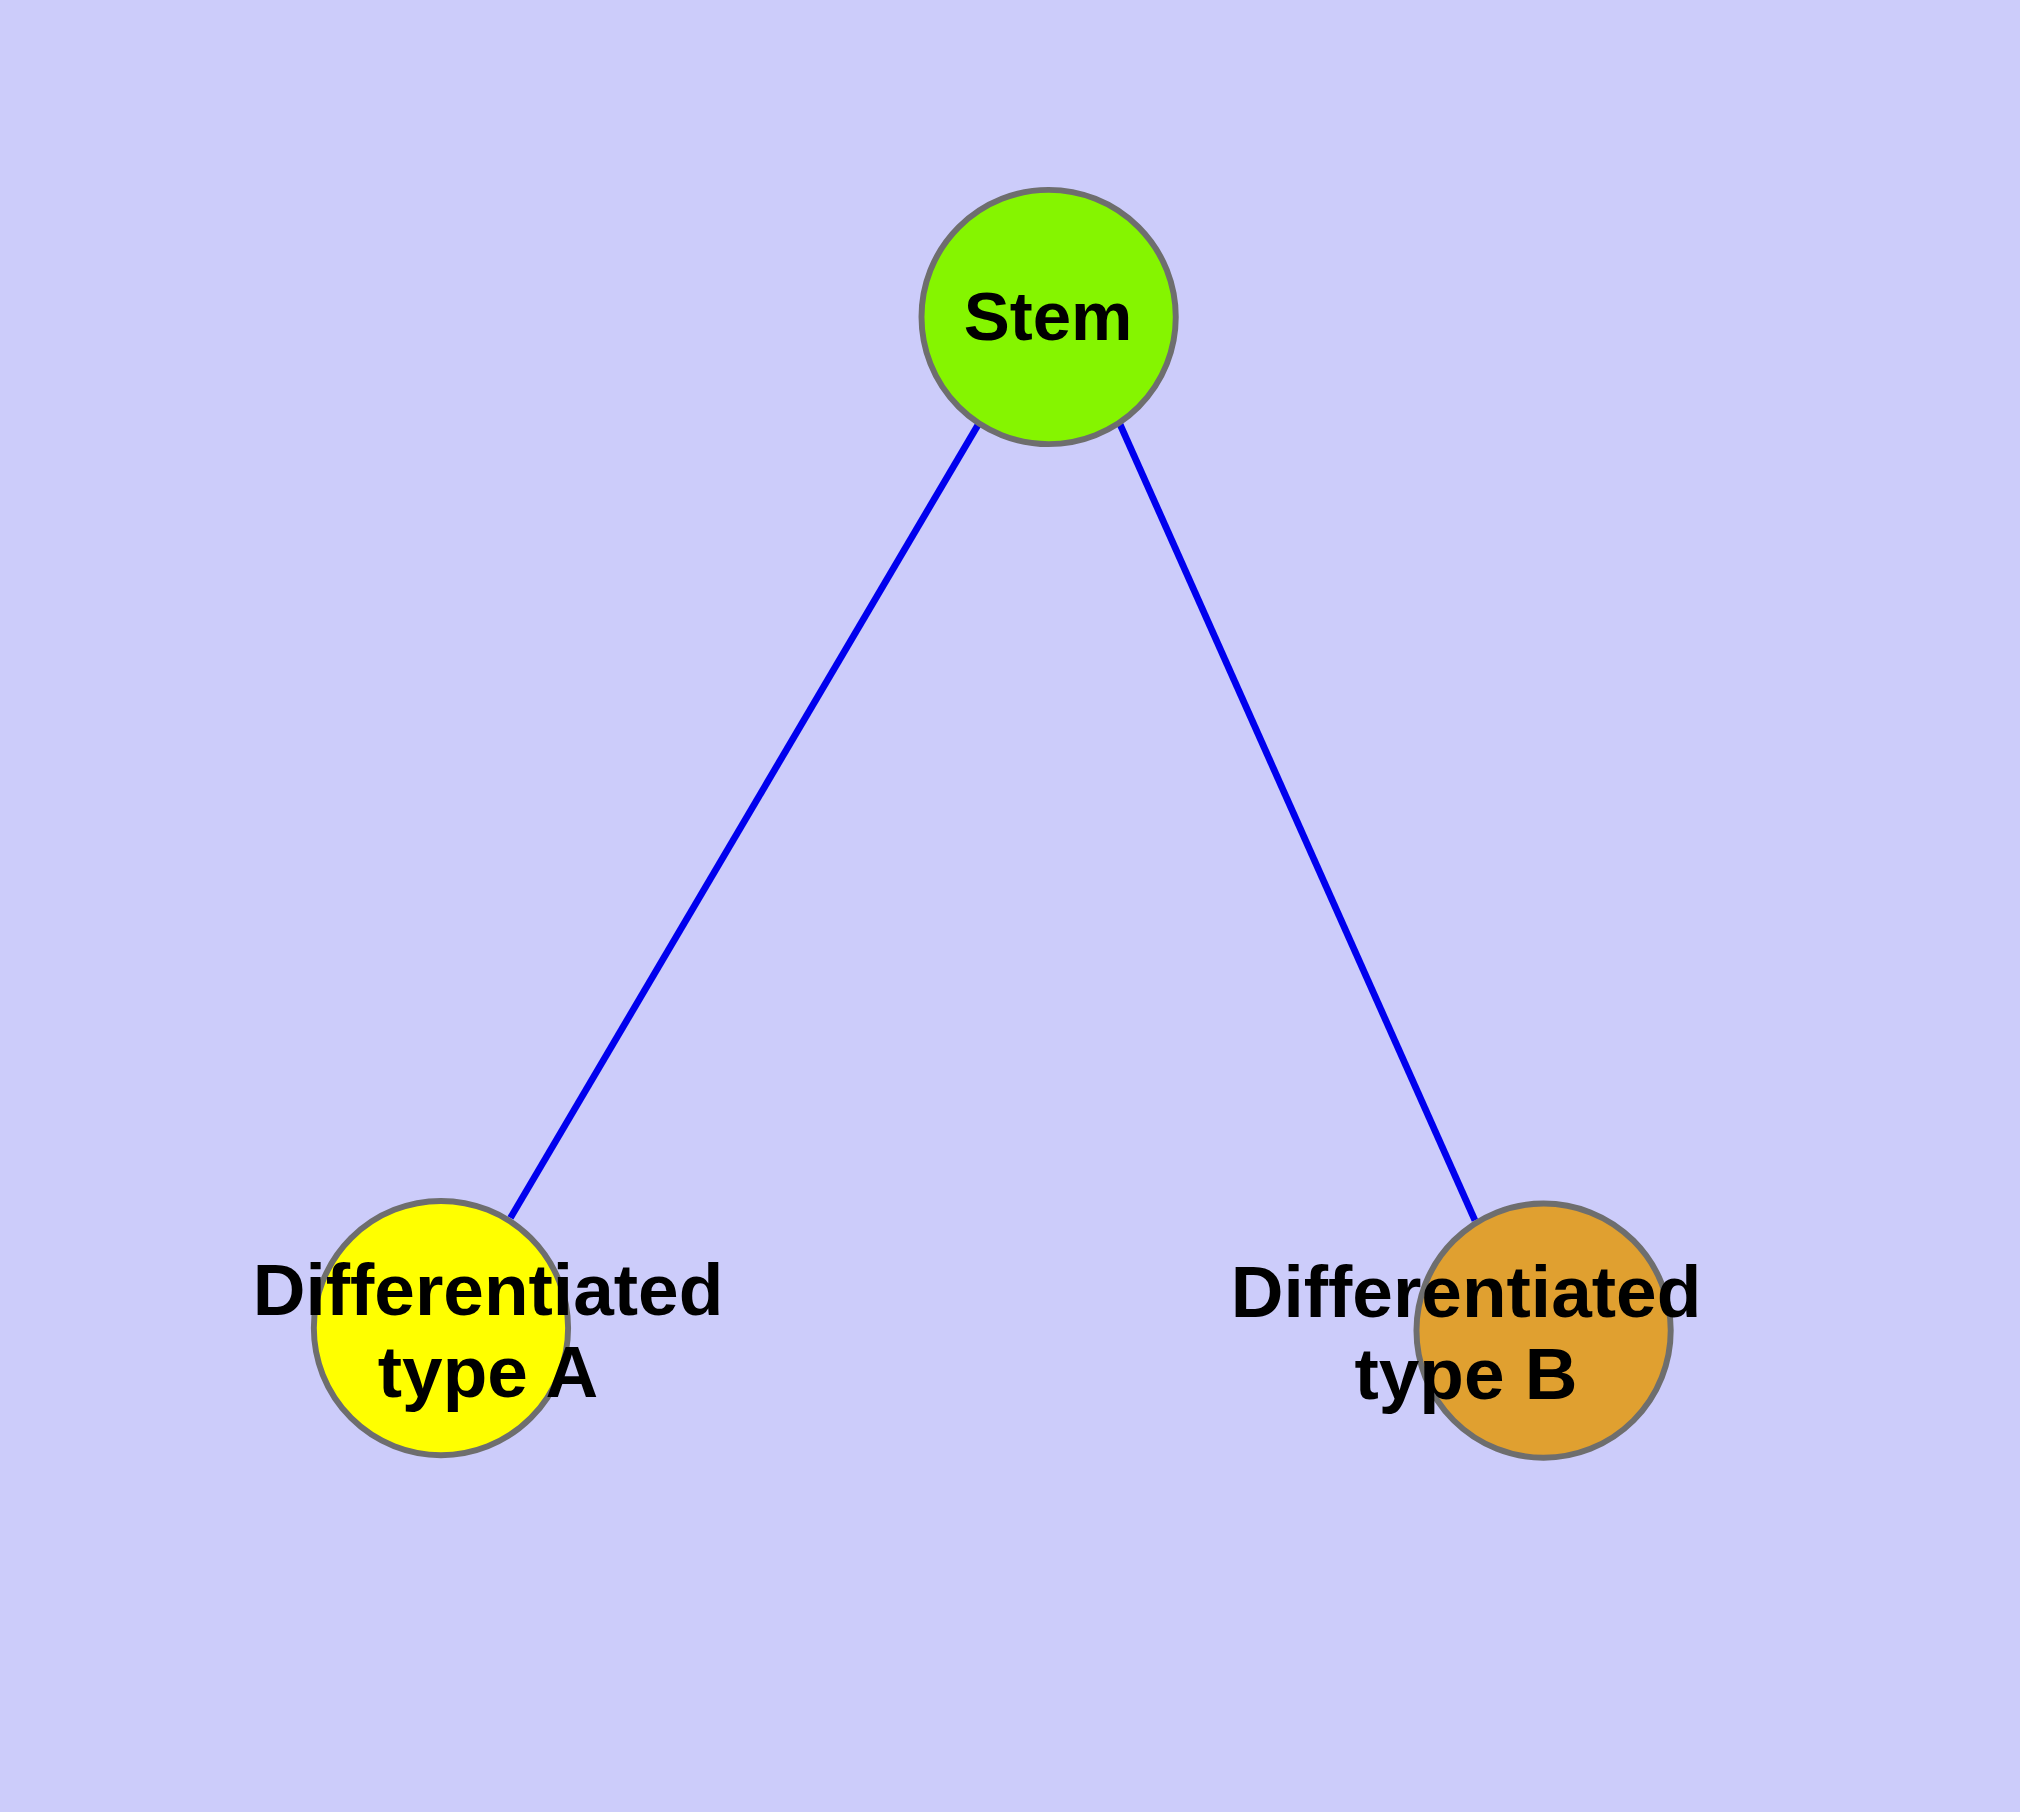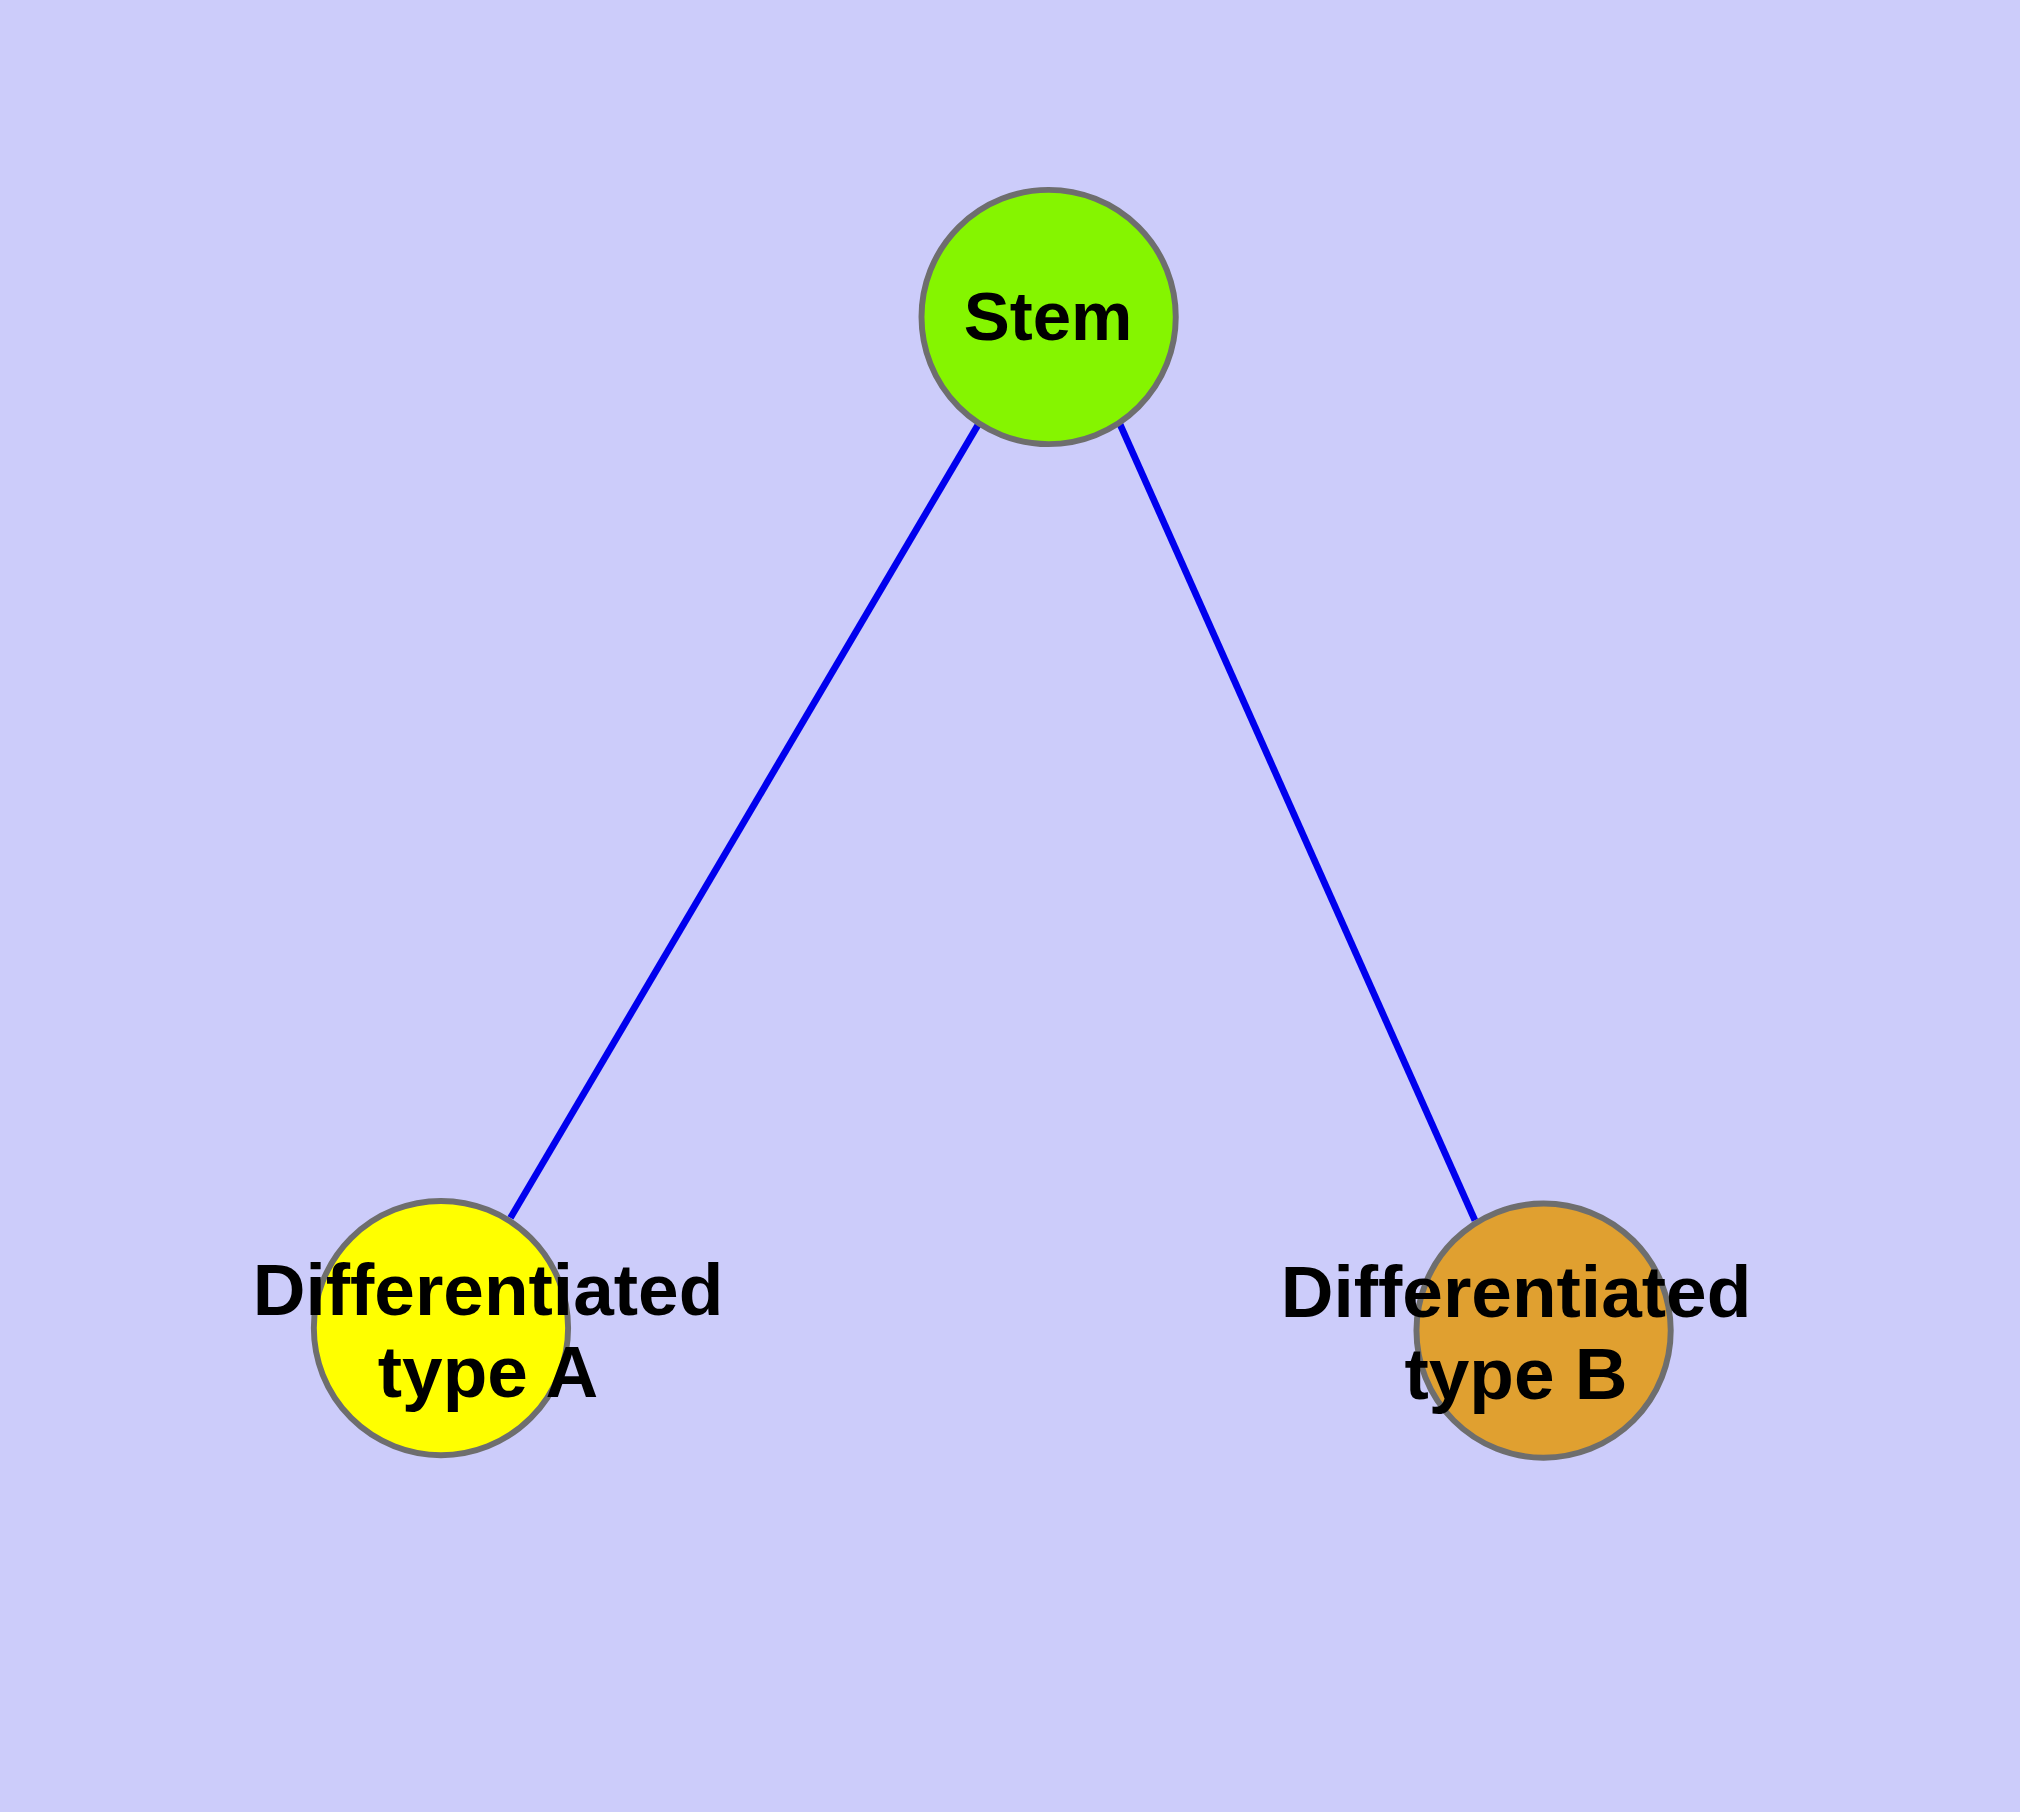--- a/index.html
+++ b/index.html
@@ -41,21 +41,21 @@
     transform: translate(-50%, -50%);
   }
   #label-diff-a {
     font-size: 73px;
     left: 448px;
     top: 1331px;
     transform: translate(-50%, -50%);
   }
   #label-diff-b {
     font-size: 73px;
-    left: 1516px;
+    left: 1466px;
     top: 1333px;
     transform: translate(-50%, -50%);
   }
 </style>
 </head>
 <body style="background: rgb(204, 204, 250);">
 
 <div id="stage" style="width: 2021px; height: 1812px; background: rgb(204, 204, 250);">
 
   <svg id="graph-svg" viewBox="0 0 2384 2138" style="width: 2021px; height: 1812px;">

